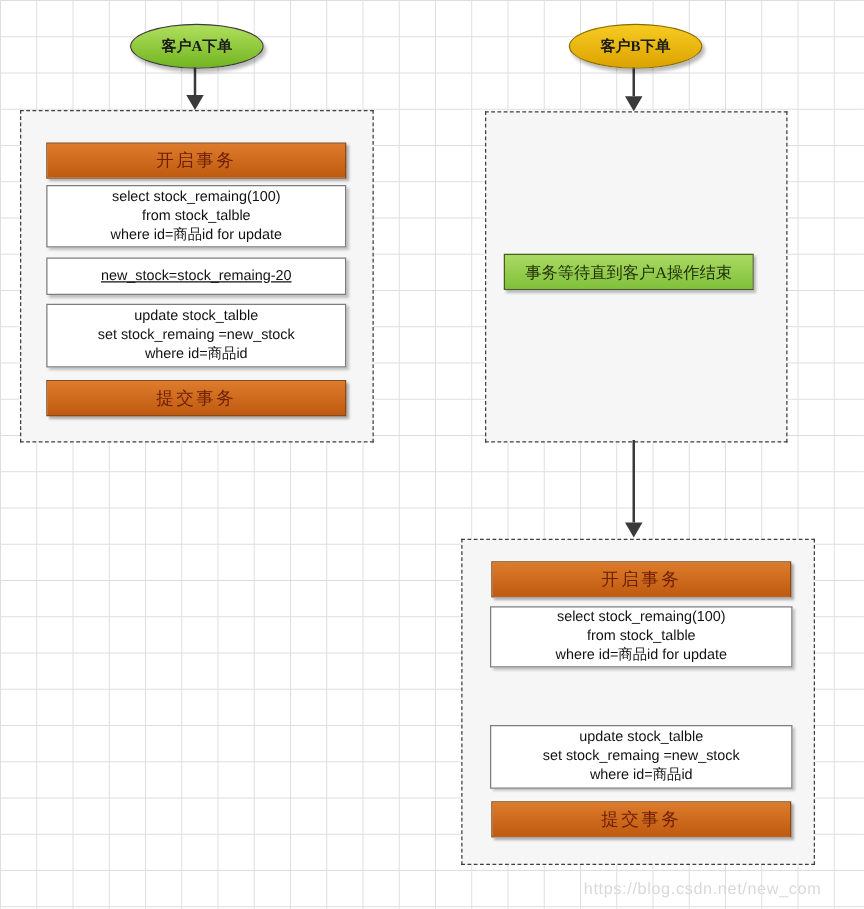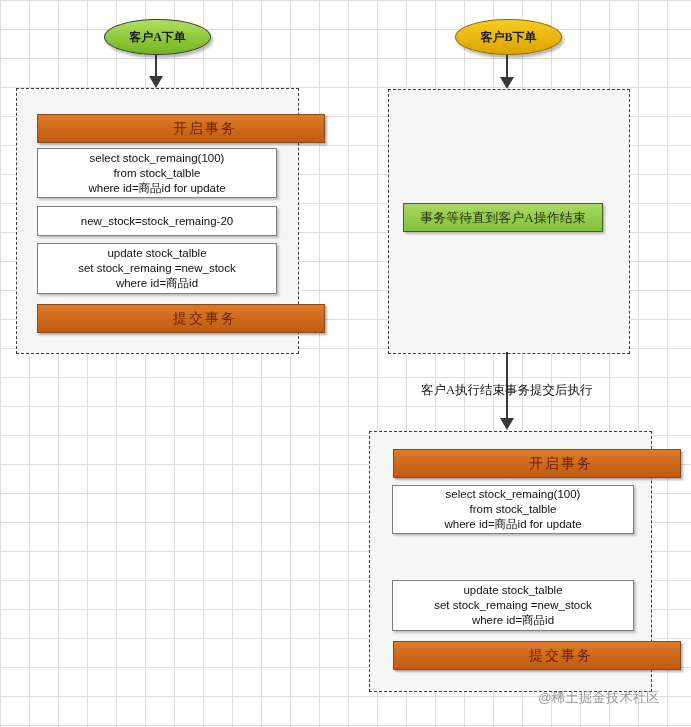--- a/index.html
+++ b/index.html
@@ -48,21 +48,21 @@
     position:absolute;border:1px dashed var(--container-border);
     background:var(--container-bg);z-index:1;
   }
   .bar{
     position:absolute;display:flex;align-items:center;justify-content:center;
     background:linear-gradient(180deg,var(--orange-top),var(--orange-bottom));
     border:1px solid var(--orange-border);
     box-shadow:2px 2px 2px rgba(0,0,0,0.3);
     color:var(--orange-text);
     font-family:"Liberation Serif","DejaVu Serif",serif;
-    font-size:14px;letter-spacing:2px;padding-left:48px;
+    font-size:14px;letter-spacing:2px;
   }
   .wbox{
     position:absolute;display:flex;flex-direction:column;align-items:center;justify-content:center;
     background:#ffffff;border:1px solid var(--box-border);
     box-shadow:2px 2px 2px rgba(0,0,0,0.22);
     font-size:11.5px;line-height:15px;color:#111111;text-align:right;
   }
   .waitbox{
     position:absolute;display:flex;align-items:center;justify-content:center;
     background:linear-gradient(180deg,var(--wait-top),var(--wait-bottom));
@@ -111,57 +111,56 @@
 
   <div class="container" style="left:16px;top:88px;width:281px;height:264px;">
     <div class="bar" style="left:20px;top:25px;width:238px;height:27px;">
       <span>开启事务</span>
     </div>
     <div class="wbox" style="left:20px;top:59px;width:238px;height:48px;">
       <div>select stock_remaing(100)</div>
       <div>from stock_talble</div>
       <div>where id=商品id for update</div>
     </div>
-    <div class="wbox" style="left:20px;top:117px;width:238px;height:28px;">
+    <div class="wbox" style="left:20px;top:117px;width:238px;height:28px;text-decoration:underline;">
       <div>new_stock=stock_remaing-20</div>
     </div>
     <div class="wbox" style="left:20px;top:154px;width:238px;height:49px;">
       <div>update stock_talble</div>
       <div>set stock_remaing =new_stock</div>
       <div>where id=商品id</div>
     </div>
     <div class="bar" style="left:20px;top:215px;width:238px;height:27px;">
       <span>提交事务</span>
     </div>
   </div>
 
   <div class="container" style="left:388px;top:89px;width:240px;height:263px;">
     <div class="waitbox" style="left:14px;top:113px;width:198px;height:27px;">
       <span>事务等待直到客户A操作结束</span>
     </div>
   </div>
 
   <div class="aline" style="left:506px;top:352px;height:66px;"></div>
   <div class="ahead" style="left:500px;top:418px;"></div>
-  <div class="flowlabel" style="left:421px;top:382px;">客户A执行结束事务提交后执行</div>
 
   <div class="container" style="left:369px;top:431px;width:281px;height:259px;">
     <div class="bar" style="left:23px;top:17px;width:238px;height:27px;">
       <span>开启事务</span>
     </div>
     <div class="wbox" style="left:22px;top:53px;width:240px;height:47px;">
       <div>select stock_remaing(100)</div>
       <div>from stock_talble</div>
       <div>where id=商品id for update</div>
     </div>
     <div class="wbox" style="left:22px;top:148px;width:240px;height:49px;">
       <div>update stock_talble</div>
       <div>set stock_remaing =new_stock</div>
       <div>where id=商品id</div>
     </div>
     <div class="bar" style="left:23px;top:209px;width:238px;height:27px;">
       <span>提交事务</span>
     </div>
   </div>
 
-  <div class="wm" style="left:538px;top:689px;">@稀土掘金技术社区</div>
+  <div class="wm-url" style="left:467px;top:703px;">https://blog.csdn.net/new_com</div>
 
 </div>
 
 </body></html>

